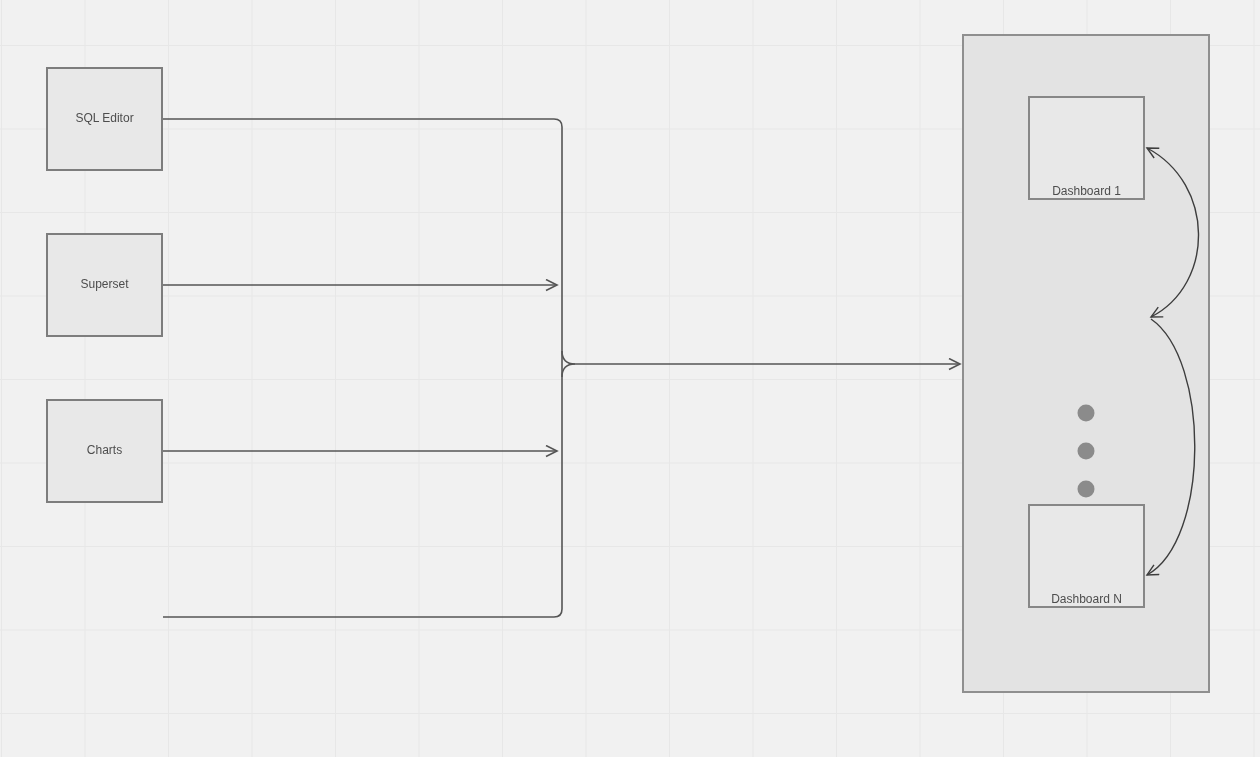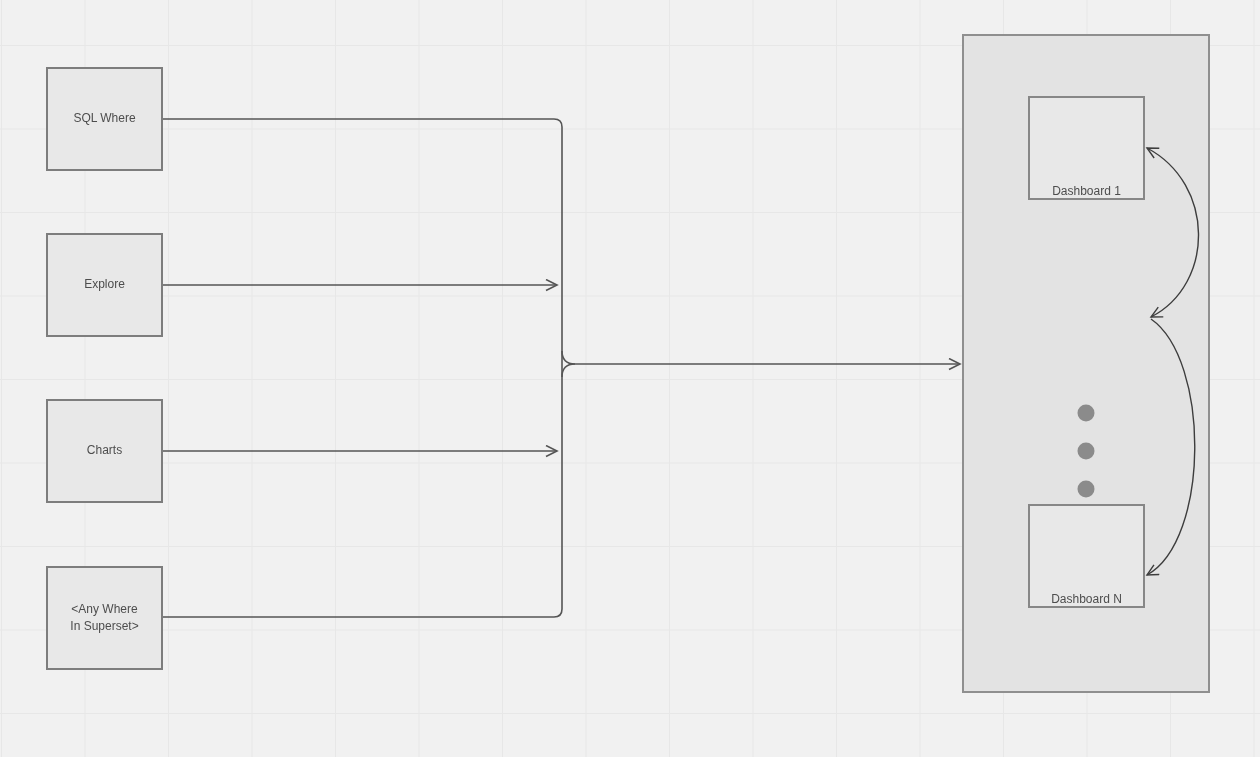--- a/index.html
+++ b/index.html
@@ -106,33 +106,27 @@
 
     <path class="curve" d="M 1151 317 C 1215 284 1215 184 1147 148" marker-start="url(#arrowOpenDark)" marker-end="url(#arrowOpenDark)"></path>
     <path class="curve" d="M 1151 319 C 1210 360 1210 540 1147 575" marker-end="url(#arrowOpenDark)"></path>
 
     <circle class="dot" cx="1086" cy="413" r="8.5"></circle>
     <circle class="dot" cx="1086" cy="451" r="8.5"></circle>
     <circle class="dot" cx="1086" cy="489" r="8.5"></circle>
   </svg>
 
   <div class="node" id="node-sql">
-    <span>SQL Where</span>
+    <span>SQL Editor</span>
   </div>
   <div class="node" id="node-explore">
-    <span>Explore</span>
+    <span>Superset</span>
   </div>
   <div class="node" id="node-charts">
     <span>Charts</span>
-  </div>
-  <div class="node" id="node-anywhere">
-    <div>
-      <span>&lt;Any Where</span>
-      <span>In Superset&gt;</span>
-    </div>
   </div>
 
   <div class="inner-node" id="node-dash1">
     <span>Dashboard 1</span>
   </div>
   <div class="inner-node" id="node-dashN">
     <span>Dashboard N</span>
   </div>
 
 </div>

